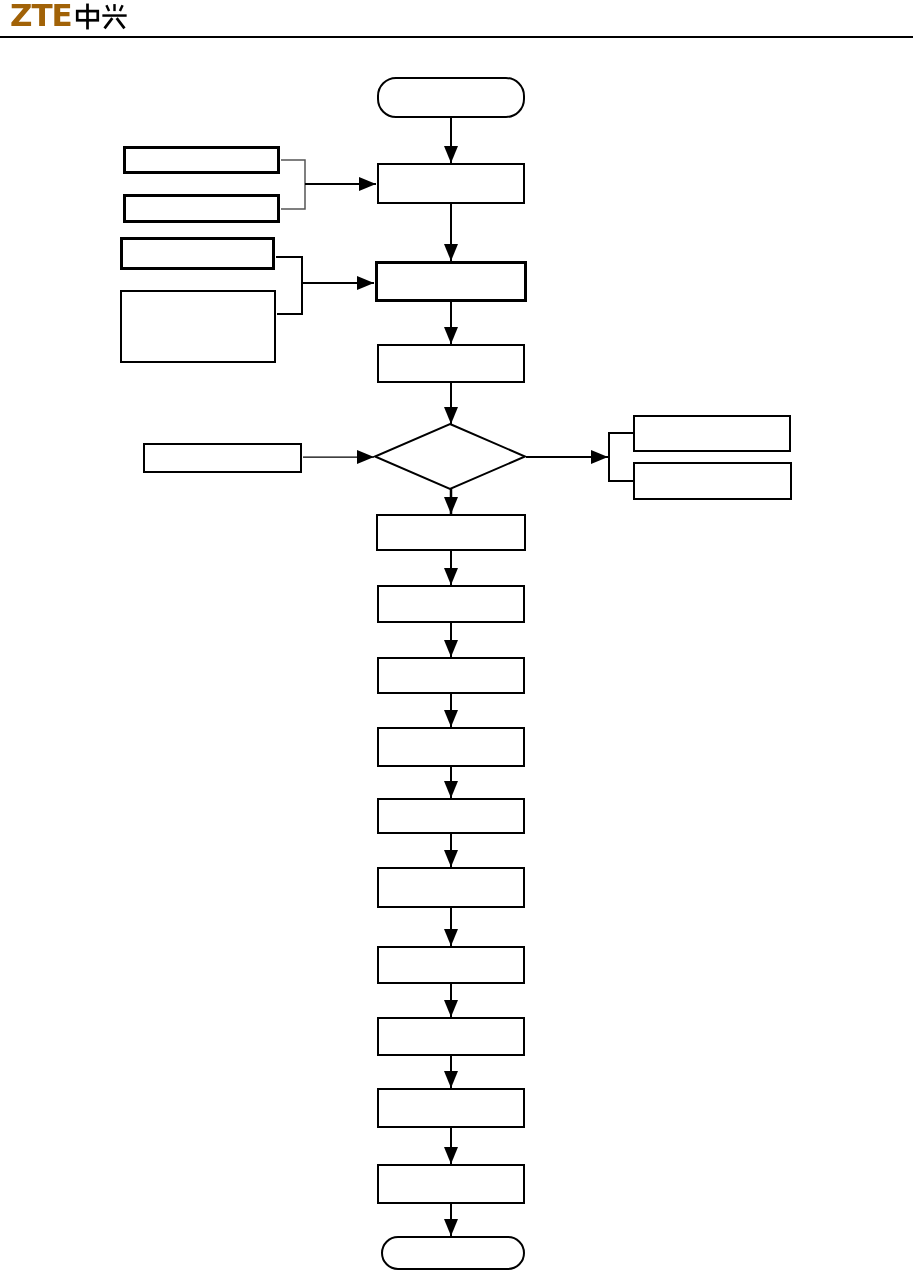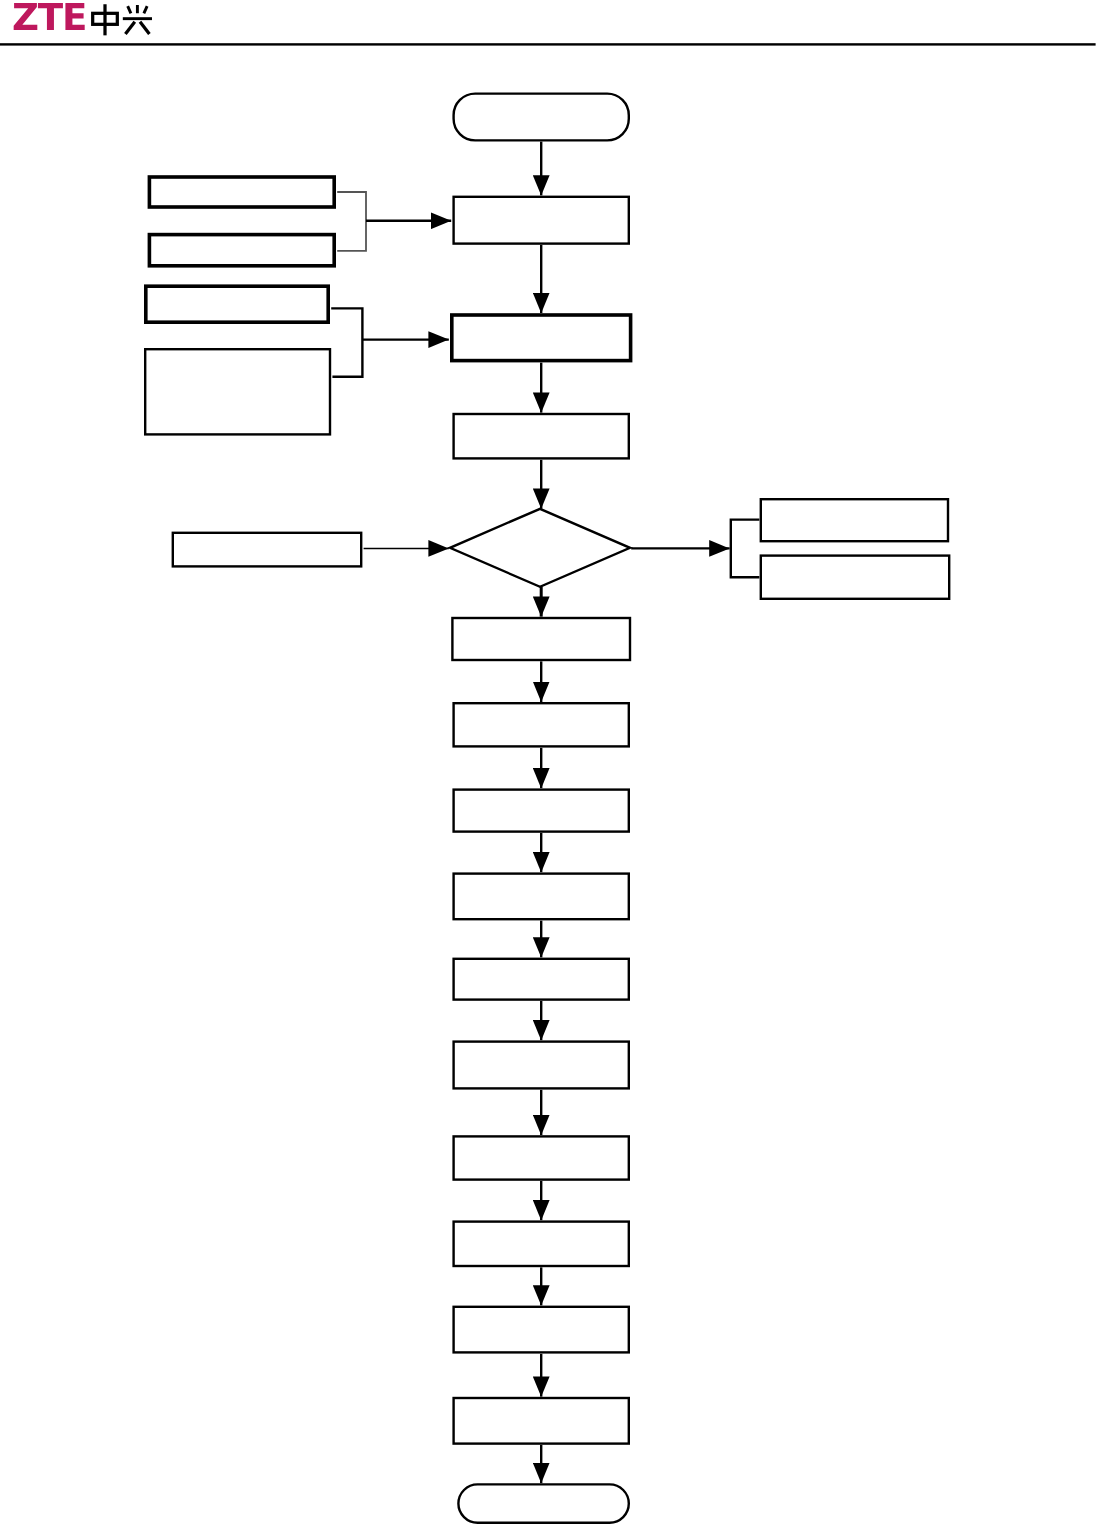--- a/index.html
+++ b/index.html
@@ -32,21 +32,21 @@
   }
   .node.thick{border-width:3px;}
   .node.stadium{border-radius:19px;}
   .diamond{fill:#ffffff;stroke:#000000;stroke-width:2;}
 </style>
 </head>
 <body>
 
 <div class="header">
   <div class="logo">
-    <span class="logo-zte" style="color: #be185d;">ZTE</span>
+    <span class="logo-zte" style="color: #a16207;">ZTE</span>
     <span class="logo-cn" aria-label="中兴">
 
       <svg width="27" height="27" viewBox="0 0 100 100">
         <rect x="12" y="30" width="76" height="34" fill="none" stroke="#000" stroke-width="10"></rect>
         <rect x="45" y="2" width="10" height="96" fill="#000"></rect>
       </svg>
 
       <svg width="27" height="27" viewBox="0 0 100 100">
         <line x1="20" y1="8" x2="30" y2="30" stroke="#000" stroke-width="9"></line>
         <line x1="50" y1="4" x2="50" y2="30" stroke="#000" stroke-width="9"></line>

